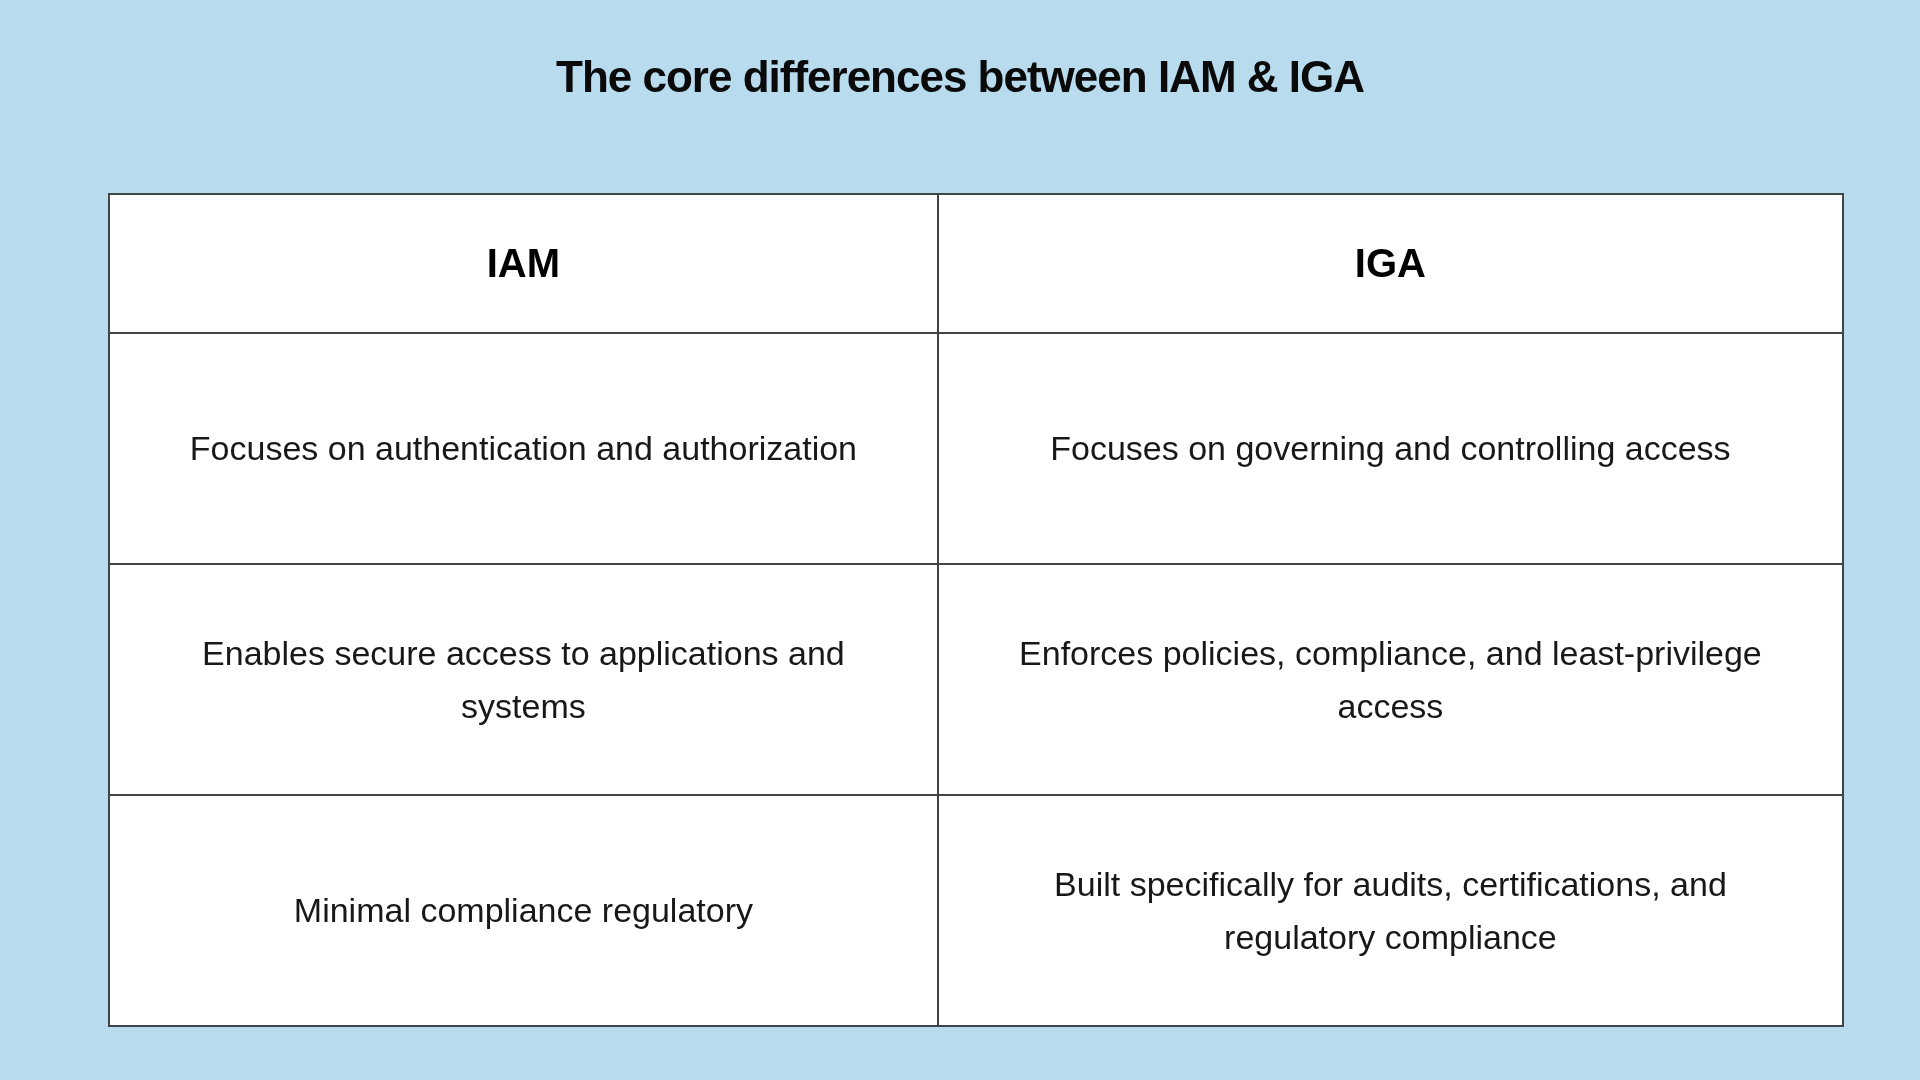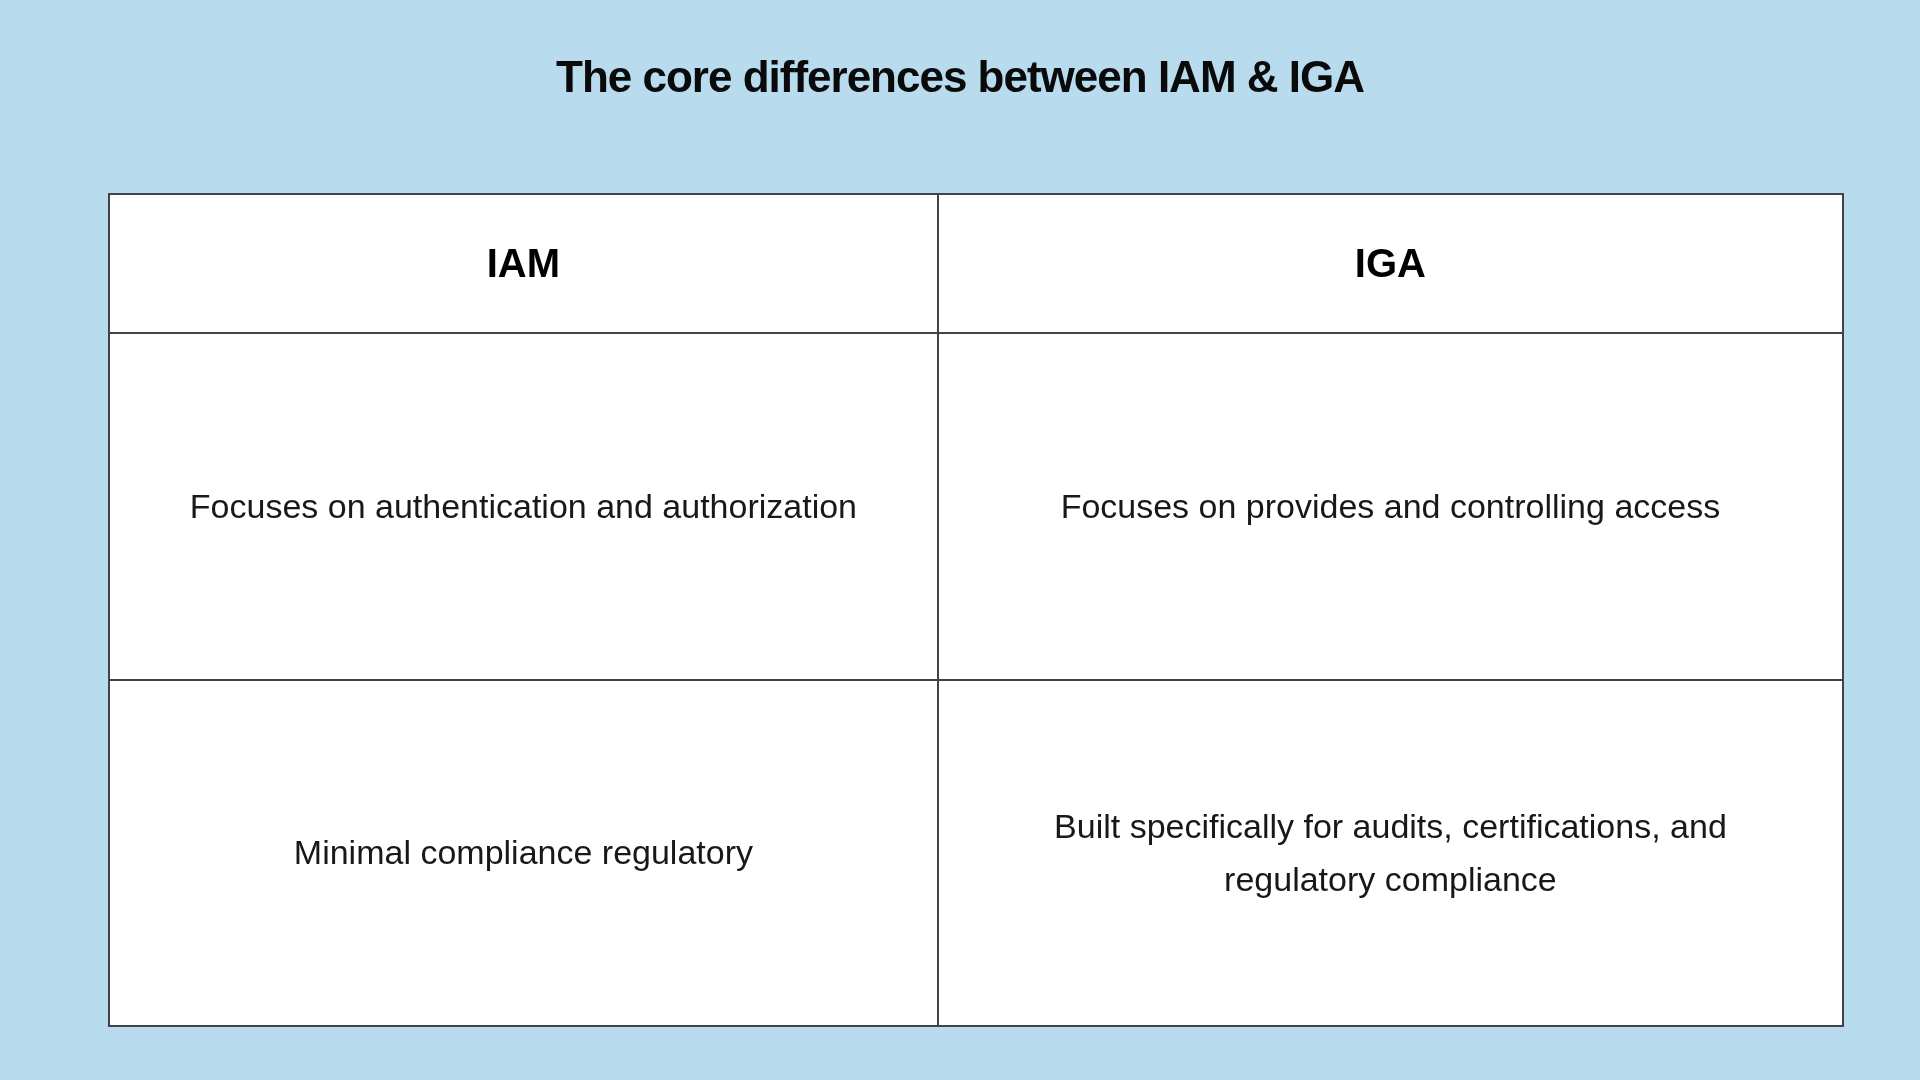--- a/index.html
+++ b/index.html
@@ -81,21 +81,27 @@
     </colgroup>
     <thead>
       <tr>
         <th>IAM</th>
         <th>IGA</th>
       </tr>
     </thead>
     <tbody>
       <tr>
         <td>Focuses on authentication and authorization</td>
-        <td>Focuses on provides and controlling access</td>
+        <td>Focuses on governing and controlling access</td>
+      </tr>
+      <tr>
+        <td>Enables secure access to applications and
+systems</td>
+        <td>Enforces policies, compliance, and least-privilege
+access</td>
       </tr>
       <tr>
         <td>Minimal compliance regulatory</td>
         <td>Built specifically for audits, certifications, and
 regulatory compliance</td>
       </tr>
     </tbody>
   </table>
 </div>
 

